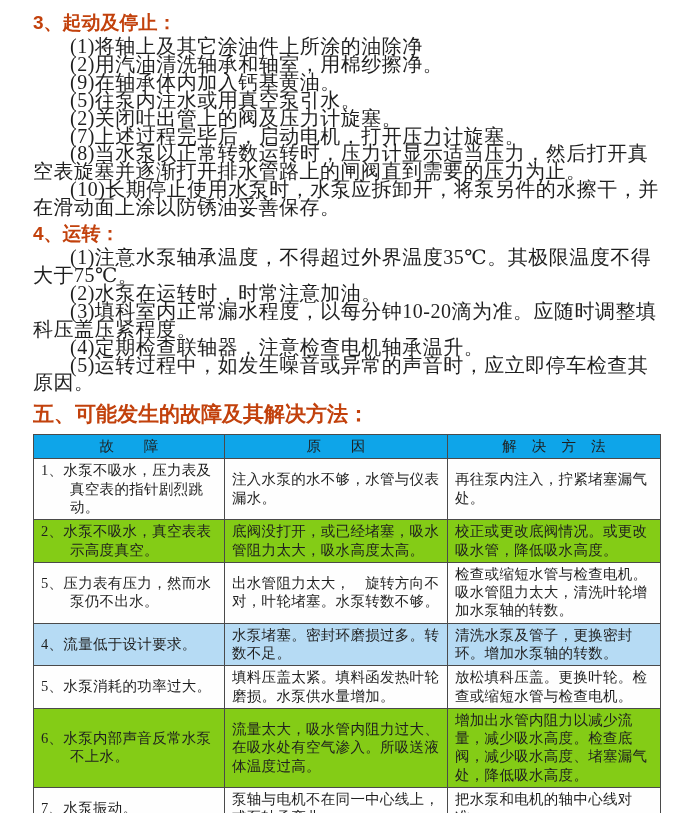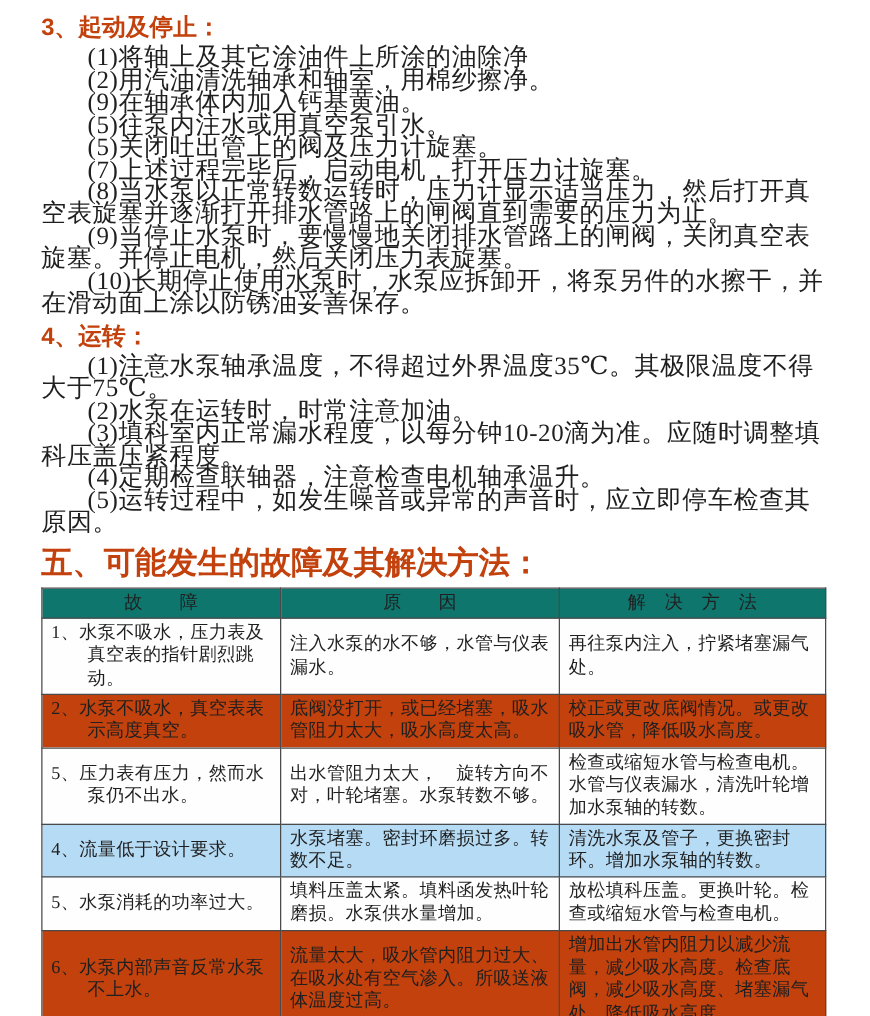--- a/index.html
+++ b/index.html
@@ -14,23 +14,24 @@
 
   .sec-head {
     font-family:"Liberation Sans","DejaVu Sans",sans-serif;
     font-weight:bold;
     color:#c2410c;
     font-size:19px;
     line-height:24px;
     margin:2px 0 3px 0;
   }
   .sec-head.big {
-    font-size:25px;
+    font-size:21px;
     line-height:26px;
     margin:9px 0 7px 0;
+    font-family:Liberation Serif, serif;
   }
 
   .item {
     font-size:20px;
     line-height:17.9px;
     text-indent:1.85em;
     letter-spacing:0.5px;
   }
 
   table.fault-table {
@@ -45,45 +46,44 @@
   table.fault-table th, table.fault-table td {
     border:1.4px solid #4a4a4a;
     font-weight:normal;
     font-size:14.5px;
     line-height:18.3px;
     padding:2px 7px 3px 7px;
     vertical-align:middle;
     letter-spacing:0.3px;
   }
   table.fault-table th {
-    background:#0f766e;
+    background:#0ea5e9;
     text-align:center;
     padding:1px 0 2px 0;
     line-height:20px;
   }
   tr.r-white td { background:#fefefe; }
-  tr.r-gray  td { background:#c2410c; }
+  tr.r-gray  td { background:#84cc16; }
   tr.r-blue  td { background:#b6dbf4; }
   td .hang { padding-left:2em; text-indent:-2em; }
 </style>
 </head>
 <body>
 
 <div class="page">
 
   <div class="sec-head">3、起动及停止：</div>
   <div>
     <p class="item">(1)将轴上及其它涂油件上所涂的油除净</p>
     <p class="item">(2)用汽油清洗轴承和轴室，用棉纱擦净。</p>
     <p class="item">(9)在轴承体内加入钙基黄油。</p>
     <p class="item">(5)往泵内注水或用真空泵引水。</p>
-    <p class="item">(5)关闭吐出管上的阀及压力计旋塞。</p>
+    <p class="item">(2)关闭吐出管上的阀及压力计旋塞。</p>
     <p class="item">(7)上述过程完毕后，启动电机，打开压力计旋塞。</p>
     <p class="item">(8)当水泵以正常转数运转时，压力计显示适当压力，然后打开真空表旋塞并逐渐打开排水管路上的闸阀直到需要的压力为止。</p>
-    <p class="item">(9)当停止水泵时，要慢慢地关闭排水管路上的闸阀，关闭真空表旋塞。并停止电机，然后关闭压力表旋塞。</p>
     <p class="item">(10)长期停止使用水泵时，水泵应拆卸开，将泵另件的水擦干，并在滑动面上涂以防锈油妥善保存。</p>
   </div>
 
   <div class="sec-head" style="margin-top:5px;">4、运转：</div>
   <div>
     <p class="item">(1)注意水泵轴承温度，不得超过外界温度35℃。其极限温度不得大于75℃。</p>
     <p class="item">(2)水泵在运转时，时常注意加油。</p>
     <p class="item">(3)填科室内正常漏水程度，以每分钟10-20滴为准。应随时调整填科压盖压紧程度。</p>
     <p class="item">(4)定期检查联轴器，注意检查电机轴承温升。</p>
     <p class="item">(5)运转过程中，如发生噪音或异常的声音时，应立即停车检查其原因。</p>
@@ -115,21 +115,21 @@
             <div class="hang">2、水泵不吸水，真空表表示高度真空。</div>
           </td>
       <td>底阀没打开，或已经堵塞，吸水管阻力太大，吸水高度太高。</td>
       <td>校正或更改底阀情况。或更改吸水管，降低吸水高度。</td>
     </tr>
     <tr class="r-white">
       <td>
             <div class="hang">5、压力表有压力，然而水泵仍不出水。</div>
           </td>
       <td>出水管阻力太大，　旋转方向不对，叶轮堵塞。水泵转数不够。</td>
-      <td>检查或缩短水管与检查电机。水管与仪表漏水，清洗叶轮增加水泵轴的转数。</td>
+      <td>检查或缩短水管与检查电机。吸水管阻力太大，清洗叶轮增加水泵轴的转数。</td>
     </tr>
     <tr class="r-blue">
       <td>
             <div class="hang">4、流量低于设计要求。</div>
           </td>
       <td>水泵堵塞。密封环磨损过多。转数不足。</td>
       <td>清洗水泵及管子，更换密封环。增加水泵轴的转数。</td>
     </tr>
     <tr class="r-white">
       <td>

